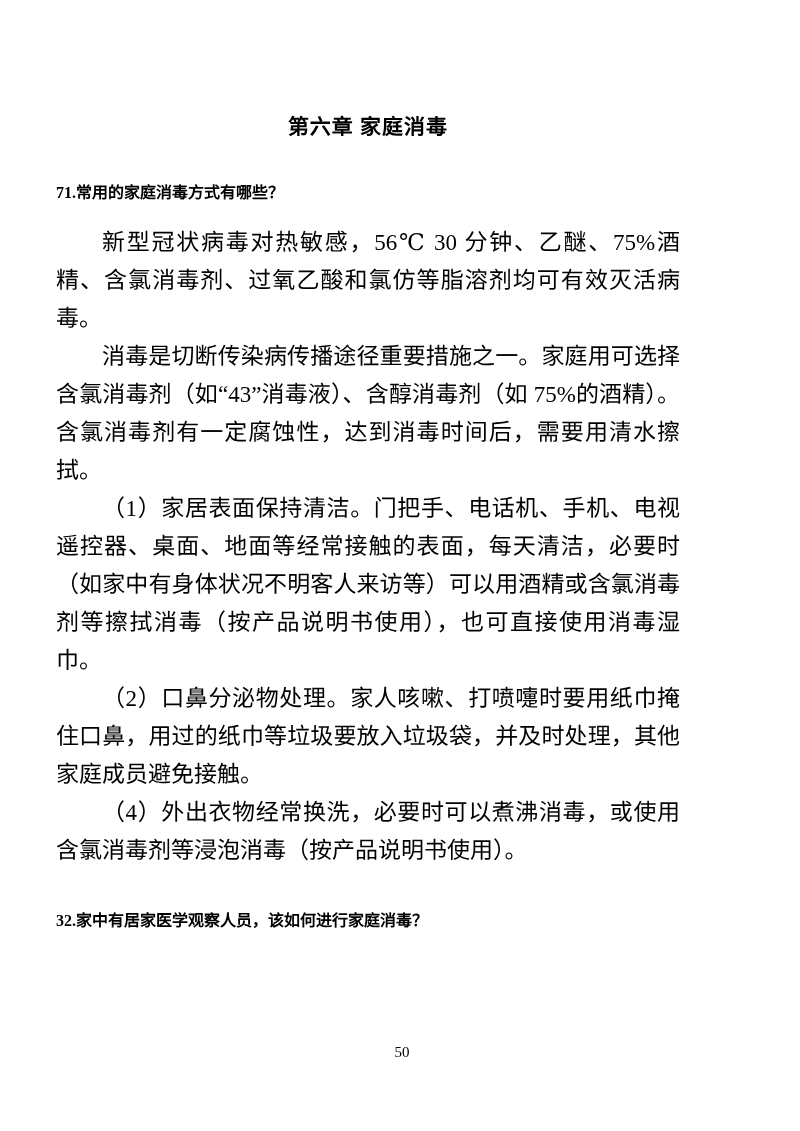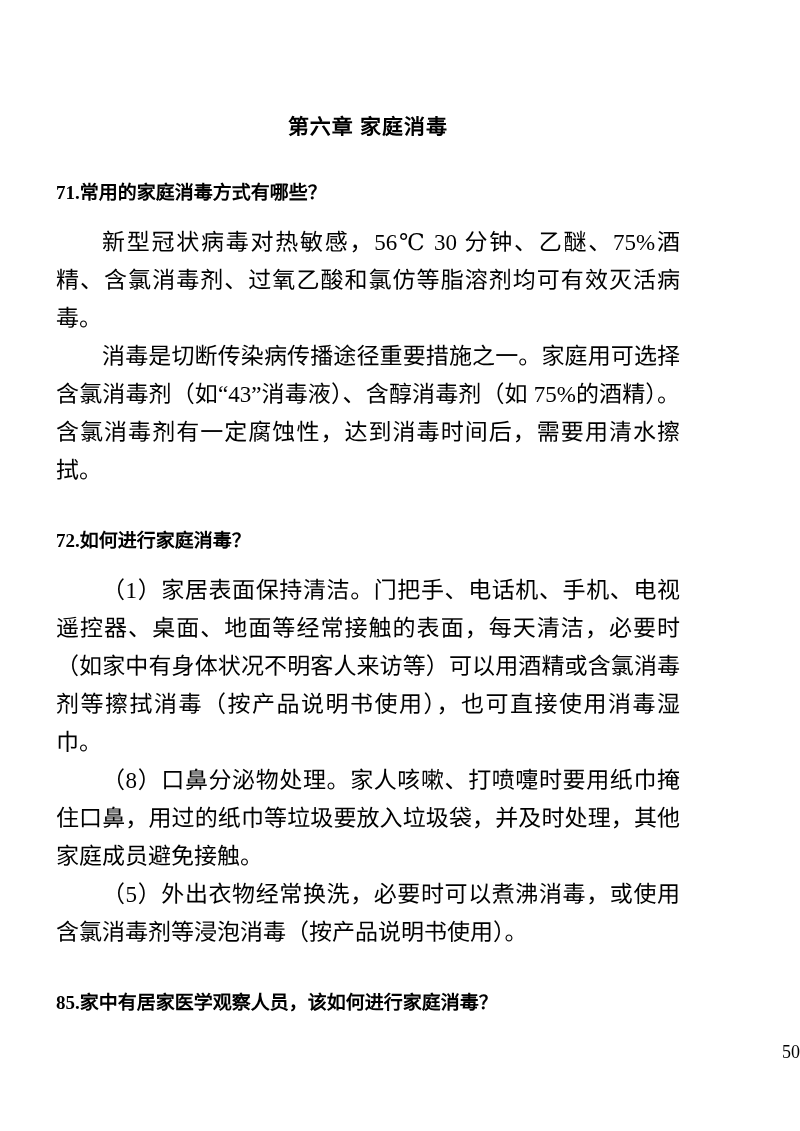--- a/index.html
+++ b/index.html
@@ -22,61 +22,60 @@
   .chapter-title {
     margin: 0;
     text-align: center;
     font-size: 21px;
     font-weight: bold;
     line-height: 30px;
     letter-spacing: 1px;
   }
   .question-heading {
     margin: 32px 0 12px 0;
-    font-size: 19px;
+    font-size: 16px;
     font-weight: bold;
     line-height: 38px;
   }
   .body-para {
     margin: 0;
     font-size: 23px;
     line-height: 38px;
     text-indent: 2em;
     text-align: justify;
     text-justify: inter-ideograph;
   }
   .page-number {
     position: absolute;
     left: 4px;
     right: 0;
     top: 1026px;
-    text-align: right;
-    font-size: 18px;
+    text-align: center;
+    font-size: 15px;
     line-height: 20px;
   }
 </style>
 </head>
 <body>
 
 <div class="page">
 
   <h1 class="chapter-title">第六章 家庭消毒</h1>
 
   <section>
     <h2 class="question-heading">71.常用的家庭消毒方式有哪些？</h2>
     <p class="body-para">新型冠状病毒对热敏感，56℃ 30 分钟、乙醚、75%酒精、含氯消毒剂、过氧乙酸和氯仿等脂溶剂均可有效灭活病毒。</p>
     <p class="body-para">消毒是切断传染病传播途径重要措施之一。家庭用可选择含氯消毒剂（如“43”消毒液）、含醇消毒剂（如 75%的酒精）。含氯消毒剂有一定腐蚀性，达到消毒时间后，需要用清水擦拭。</p>
   </section>
 
   <section>
-    <h2 class="question-heading">72.如何进行家庭消毒？</h2>
     <p class="body-para">（1）家居表面保持清洁。门把手、电话机、手机、电视遥控器、桌面、地面等经常接触的表面，每天清洁，必要时（如家中有身体状况不明客人来访等）可以用酒精或含氯消毒剂等擦拭消毒（按产品说明书使用），也可直接使用消毒湿巾。</p>
-    <p class="body-para">（8）口鼻分泌物处理。家人咳嗽、打喷嚏时要用纸巾掩住口鼻，用过的纸巾等垃圾要放入垃圾袋，并及时处理，其他家庭成员避免接触。</p>
-    <p class="body-para">（5）外出衣物经常换洗，必要时可以煮沸消毒，或使用含氯消毒剂等浸泡消毒（按产品说明书使用）。</p>
+    <p class="body-para">（2）口鼻分泌物处理。家人咳嗽、打喷嚏时要用纸巾掩住口鼻，用过的纸巾等垃圾要放入垃圾袋，并及时处理，其他家庭成员避免接触。</p>
+    <p class="body-para">（4）外出衣物经常换洗，必要时可以煮沸消毒，或使用含氯消毒剂等浸泡消毒（按产品说明书使用）。</p>
   </section>
 
   <section>
-    <h2 class="question-heading">85.家中有居家医学观察人员，该如何进行家庭消毒？</h2>
+    <h2 class="question-heading">32.家中有居家医学观察人员，该如何进行家庭消毒？</h2>
   </section>
 
   <div class="page-number">50</div>
 
 </div>
 
 </body></html>

